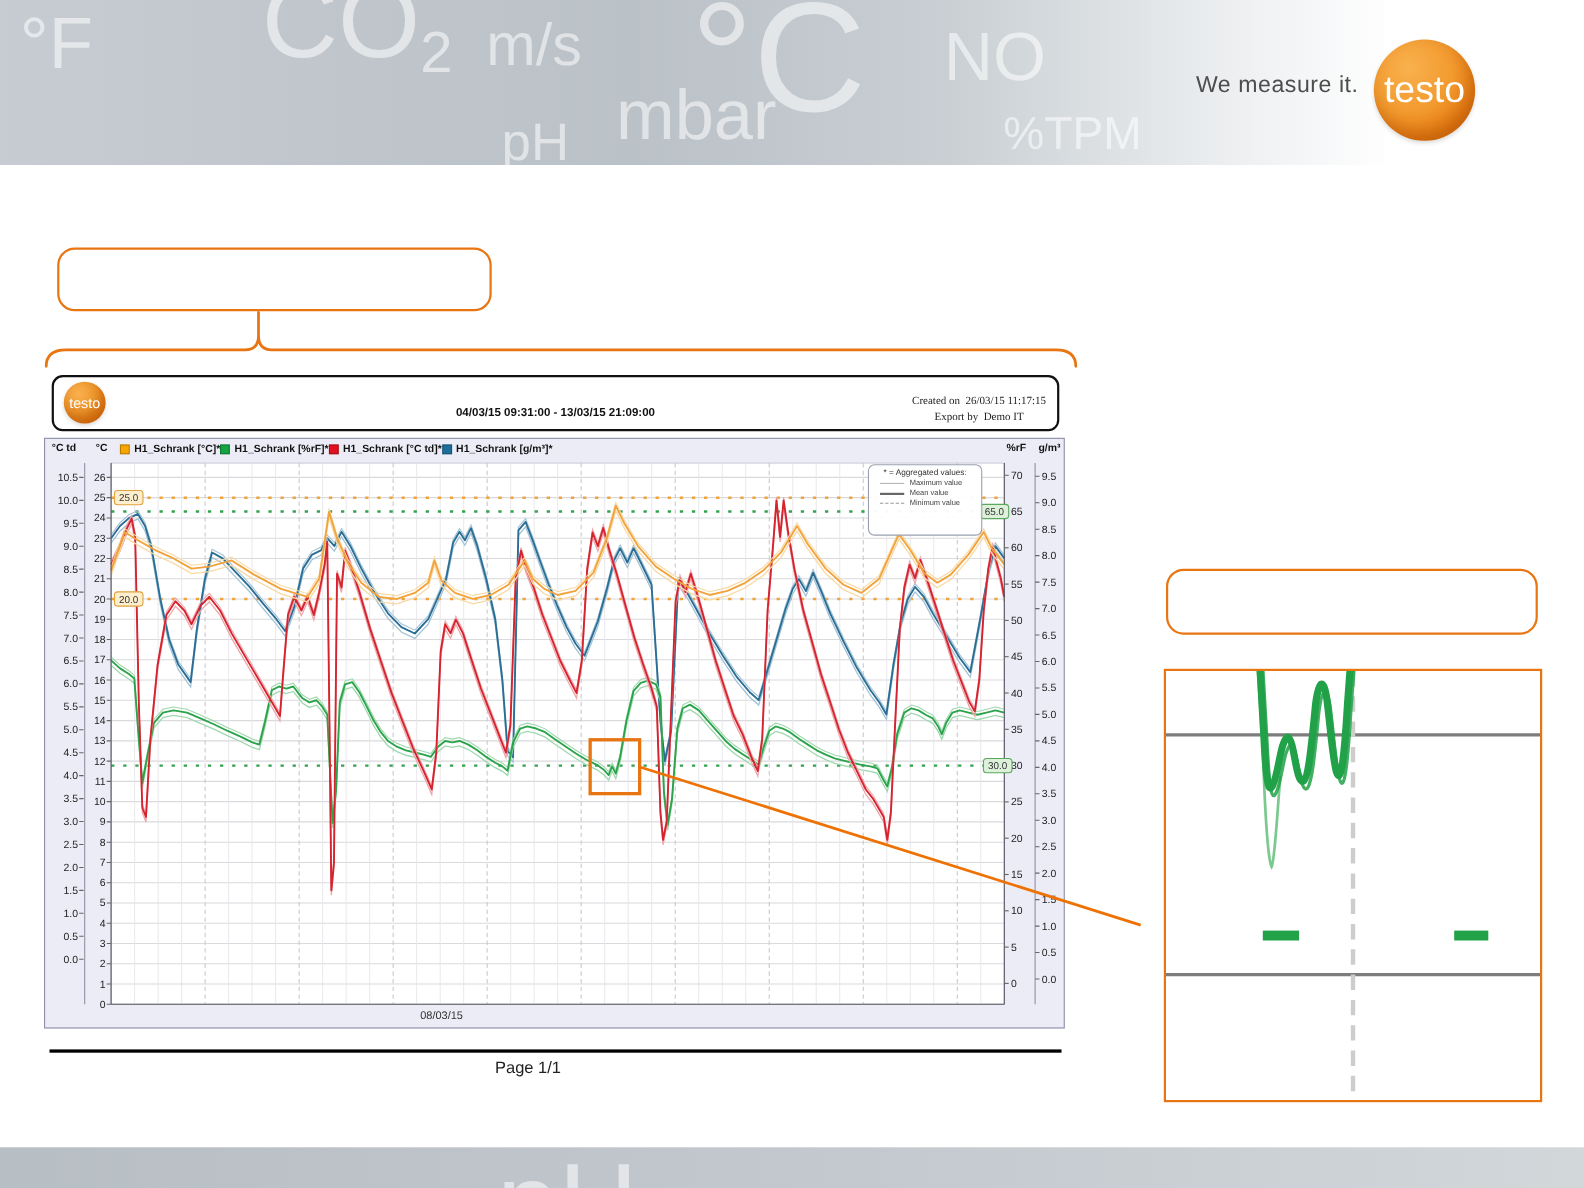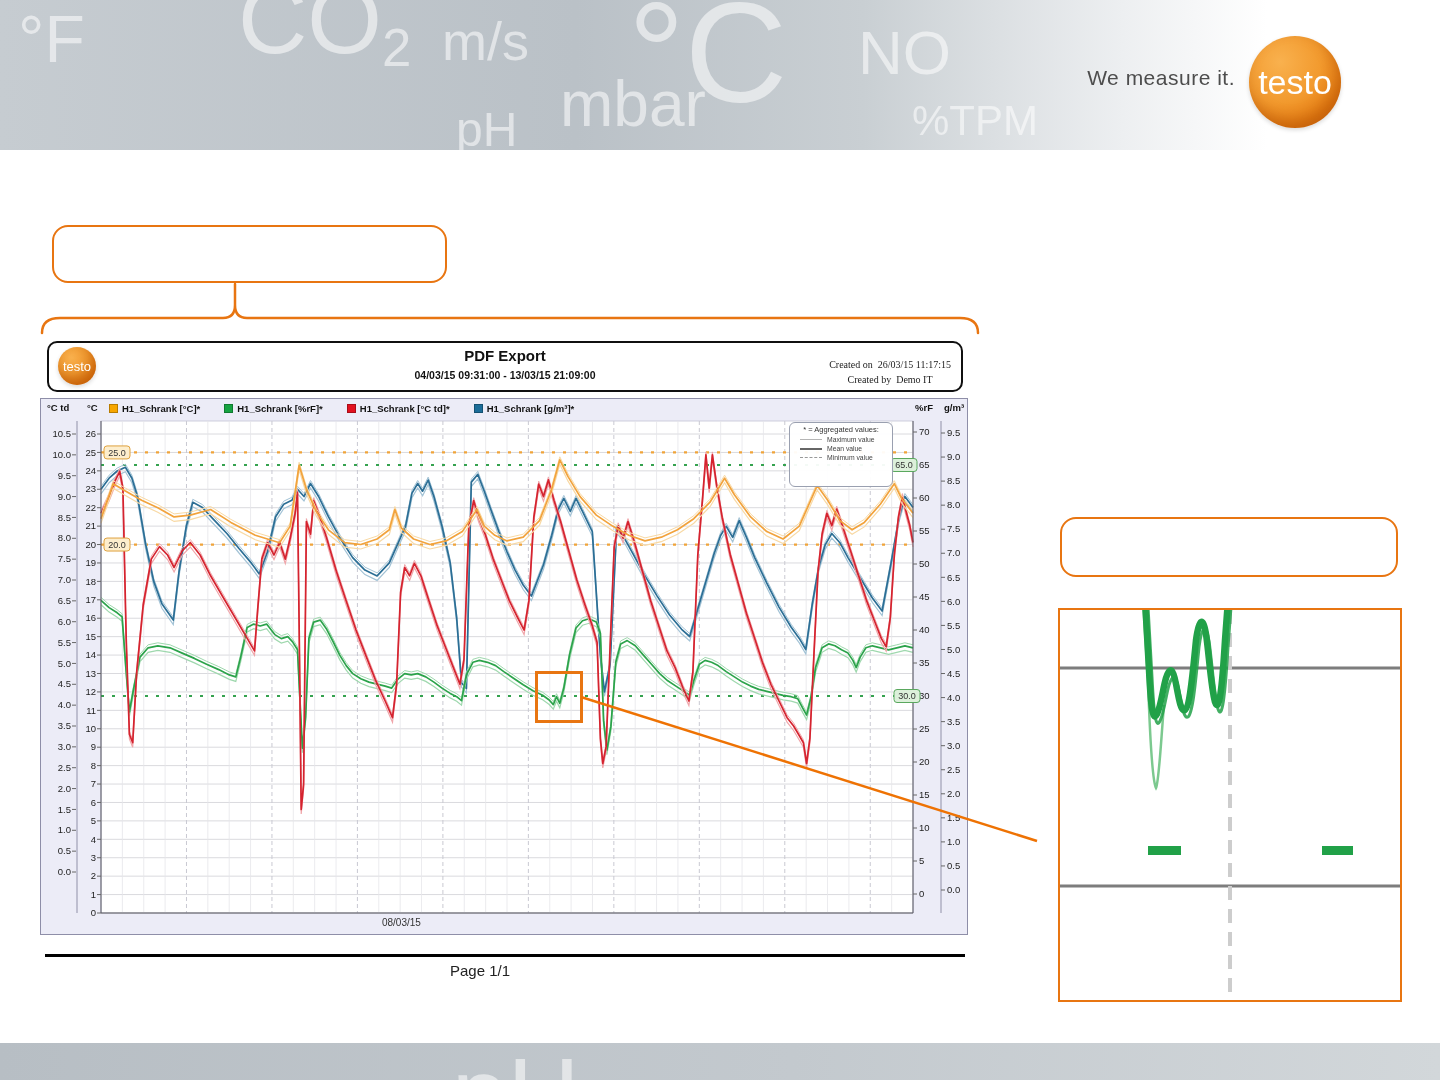--- a/index.html
+++ b/index.html
@@ -43,21 +43,21 @@
   .hdr-logo{position:absolute;left:9px;top:4px;width:38px;height:38px;font-size:13px;}
   .hdr-title{position:absolute;left:0;right:0;top:4px;text-align:center;font-size:15px;font-weight:700;color:#111;}
   .hdr-sub{position:absolute;left:0;right:0;top:26px;text-align:center;font-size:10.5px;font-weight:700;color:#111;}
   .hdr-right{position:absolute;right:10px;top:14px;text-align:center;font-size:10px;color:#222;line-height:15px;font-family:Liberation Serif, serif;}
   
   .chart-panel{position:absolute;left:40px;top:398px;width:928px;height:537px;
     background:#ececf7;border:1px solid #8e8ea8;box-sizing:border-box;}
   #chart-svg{position:absolute;left:0;top:0;width:928px;height:537px;}
   .legend-row{position:absolute;left:0;top:3px;width:100%;height:13px;font-size:9.5px;font-weight:700;color:#111;padding-left:12px;}
   .axis-cap{position:absolute;top:0;}
-  .legend-items{position:absolute;left:68px;top:0;display:flex;gap:24px;height:13px;}
+  .legend-items{position:absolute;left:68px;top:0;display:flex;height:13px;}
   .legend-item{display:flex;align-items:center;gap:4px;}
   .legend-swatch{width:9px;height:9px;display:inline-block;border:1px solid rgba(0,0,0,0.25);box-sizing:border-box;}
   .agg-legend{position:absolute;left:748px;top:23px;width:104px;height:65px;background:rgba(255,255,255,0.95);
     border:1.5px solid #9aa0b0;border-radius:6px;padding:2px 4px;box-sizing:border-box;}
   .agg-title{font-size:7.5px;color:#333;text-align:center;margin-bottom:1px;}
   .agg-row{display:flex;align-items:center;height:9px;}
   .agg-smp{width:22px;margin-left:6px;margin-right:5px;flex:none;}
   .smp-max{border-top:1px solid #b5b5b5;}
   .smp-mean{border-top:2.5px solid #666;}
   .smp-min{border-top:1.5px dashed #999;}
@@ -89,25 +89,24 @@
   </div>
 </div>
 
 <div class="callout" id="callout-1"></div>
 <div class="callout" id="callout-2"></div>
 
 <div class="pdf-header">
   <div class="sphere hdr-logo">
     <span>testo</span>
   </div>
-  <div class="hdr-title">PDF Export</div>
   <div class="hdr-sub">04/03/15 09:31:00 - 13/03/15 21:09:00</div>
   <div class="hdr-right">
     <div><span>Created on</span>&nbsp;&nbsp;<span>26/03/15 11:17:15</span></div>
-    <div><span>Created by</span>&nbsp;&nbsp;<span>Demo IT</span></div>
+    <div><span>Export by</span>&nbsp;&nbsp;<span>Demo IT</span></div>
   </div>
 </div>
 
 <div class="chart-panel">
   <svg id="chart-svg" viewBox="0 0 928 537">
       <rect x="60" y="22" width="812" height="492" fill="#ffffff" stroke="#c4c4d4" stroke-width="0.8"></rect>
       <g>
         <line x1="60" y1="514" x2="872" y2="514" stroke="#dadade" stroke-width="1"></line>
         <line x1="60" y1="495.5769230769231" x2="872" y2="495.5769230769231" stroke="#dadade" stroke-width="1"></line>
         <line x1="60" y1="477.15384615384613" x2="872" y2="477.15384615384613" stroke="#dadade" stroke-width="1"></line>

